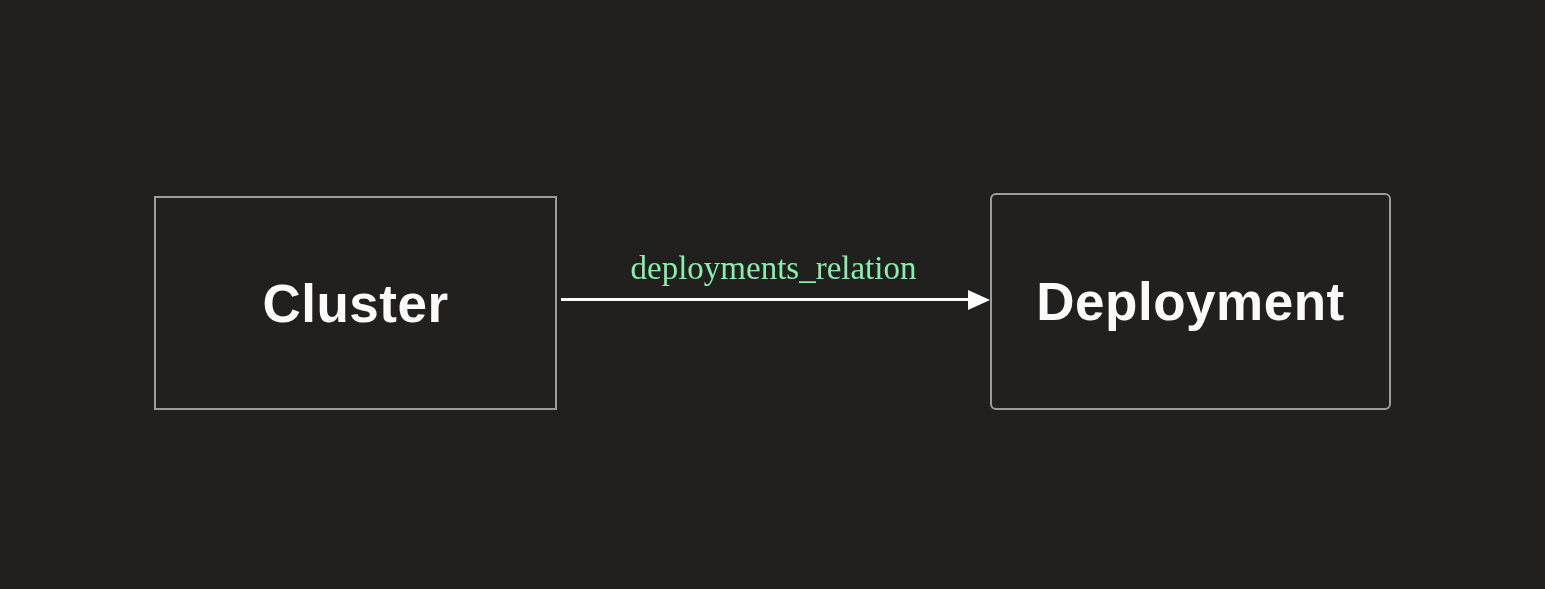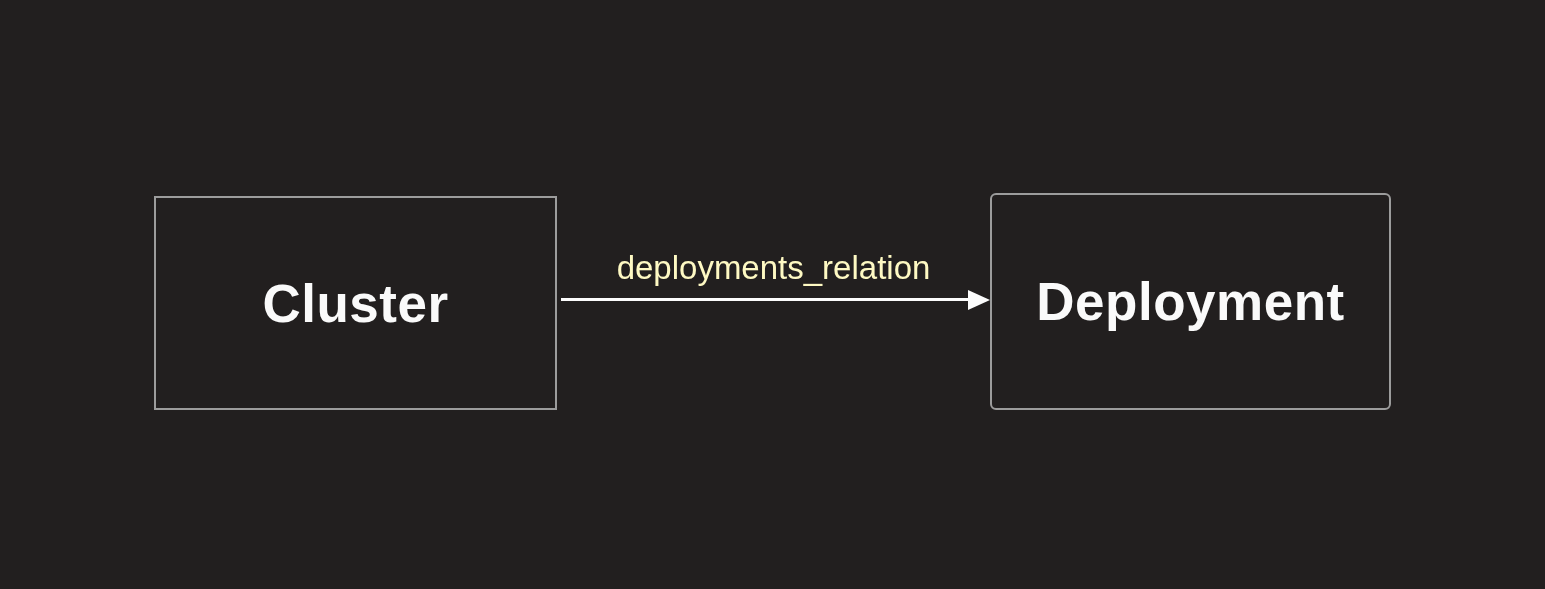--- a/index.html
+++ b/index.html
@@ -46,23 +46,24 @@
     border-radius: 6px;
   }
   .edge-label {
     position: absolute;
     left: 557px;
     top: 248px;
     width: 433px;
     height: 40px;
     line-height: 40px;
     text-align: center;
-    color: #fef9c3;
+    color: #86efac;
     font-size: 33px;
     white-space: nowrap;
+    font-family: Liberation Serif, serif;
   }
   .edge-line {
     position: absolute;
     left: 561px;
     top: 298px;
     width: 408px;
     height: 3px;
     background: #fcfcfc;
   }
   .edge-arrowhead {

